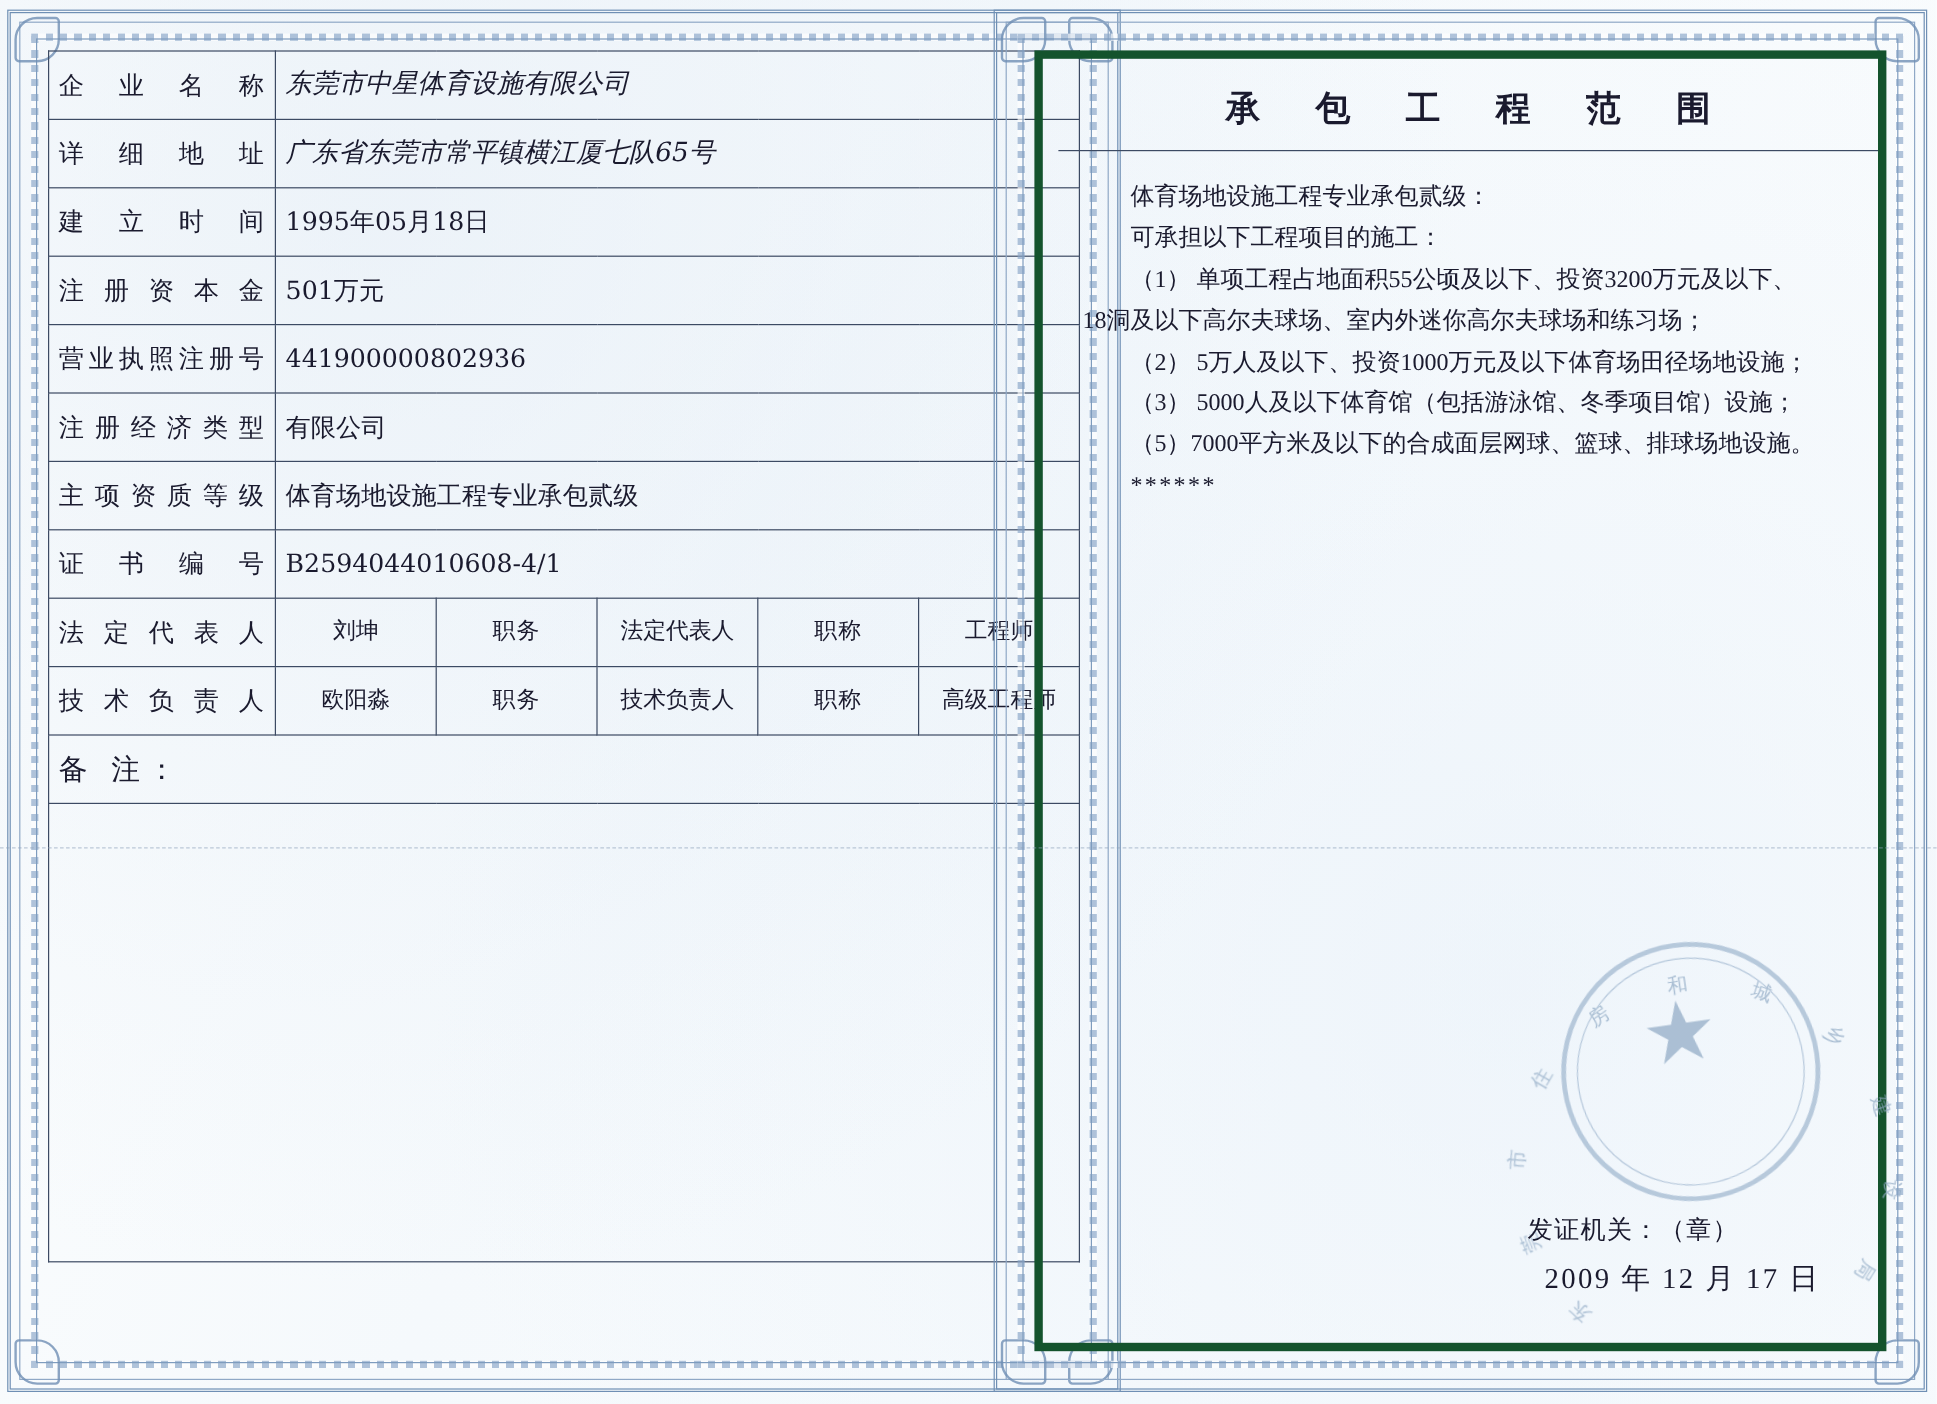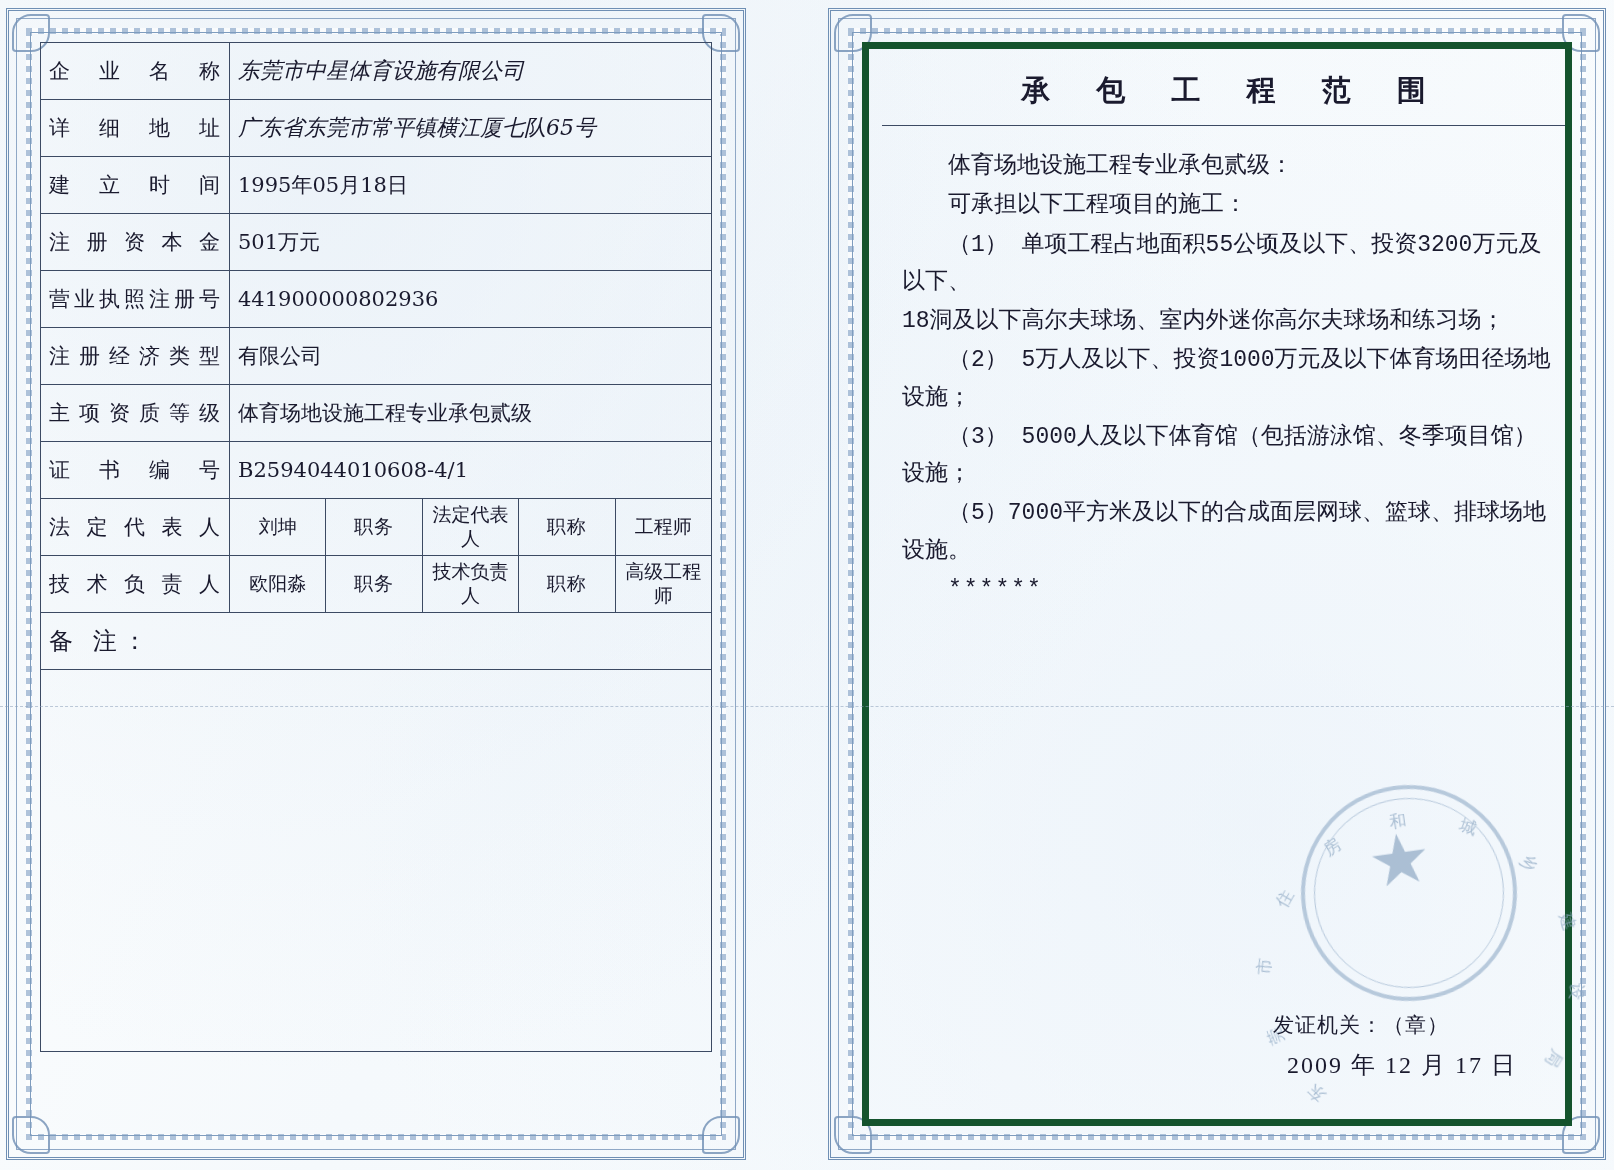--- a/index.html
+++ b/index.html
@@ -20,21 +20,21 @@
       radial-gradient(circle at 78% 70%, rgba(228,238,248,.5) 0%, rgba(255,255,255,0) 60%),
       linear-gradient(115deg,#fdfefe 0%,#f5f9fc 40%,#fbfdfe 100%);
     pointer-events:none;
   }
   .page{
     position:absolute;
     top:8px;
     height:1152px;
     box-sizing:border-box;
   }
-  .page.left{left:6px;width:740px;}
+  .page.left{left:6px;width:928px;}
   .page.right{left:828px;width:778px;}
 
   
   .frame-outer{
     position:absolute;inset:0;
     border:3px double #6f8fb4;
     box-sizing:border-box;
   }
   .frame-mid{
     position:absolute;inset:10px;
@@ -145,23 +145,23 @@
   .right-title{
     text-align:center;
     font-size:29px;
     letter-spacing:18px;
     padding:22px 0 14px 18px;
     border-bottom:1px solid #3c4a63;
     font-weight:600;
   }
   .scope-body{
     padding:22px 14px 0 20px;
-    font-size:23px;
+    font-size:20px;
     line-height:1.62;
-    font-family:Liberation Mono, monospace;
+    font-family:Liberation Serif, serif;
   }
   .scope-body p{margin:0 0 2px 0;}
   .ind1{text-indent:2em;}
   .ind0{text-indent:0;}
   .stars{margin-top:4px;text-indent:2em;letter-spacing:2px;}
 
   
   .seal{
     position:absolute;
     left:432px;bottom:118px;

